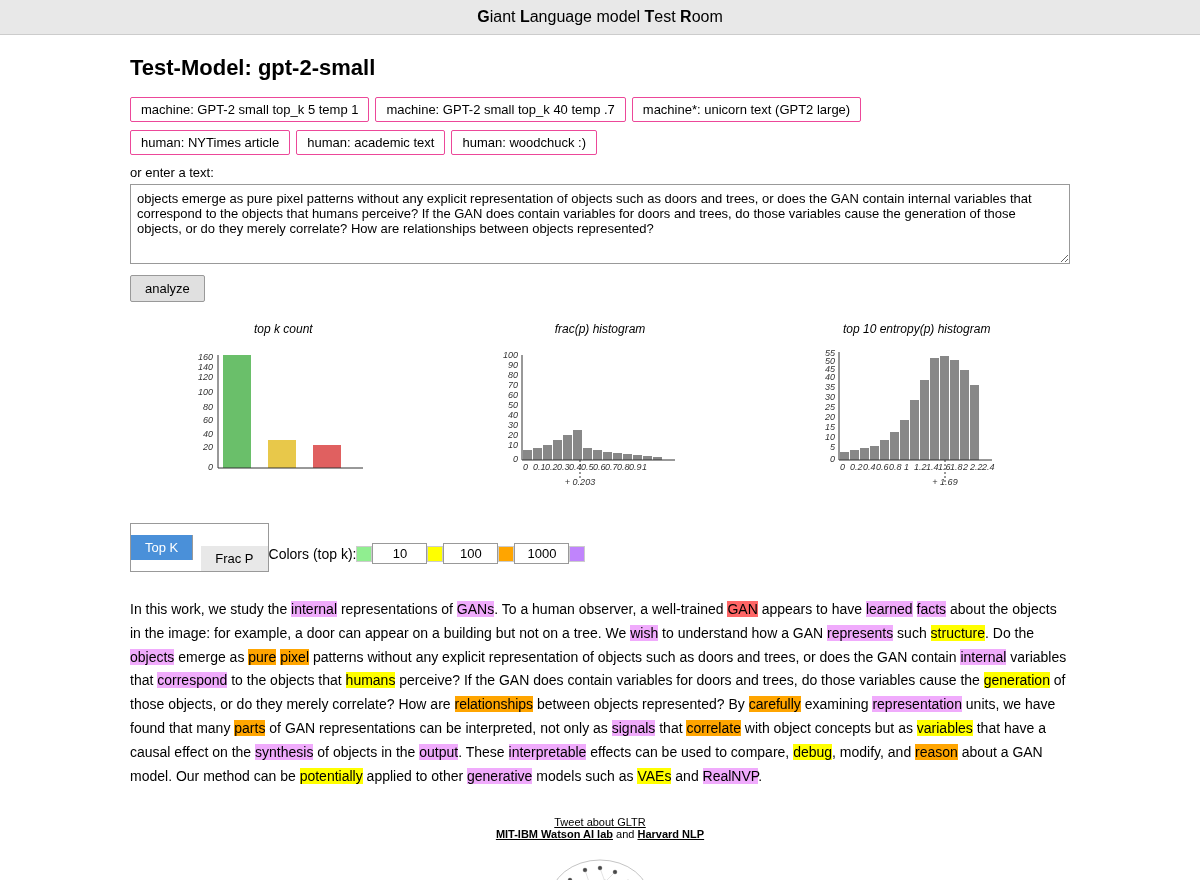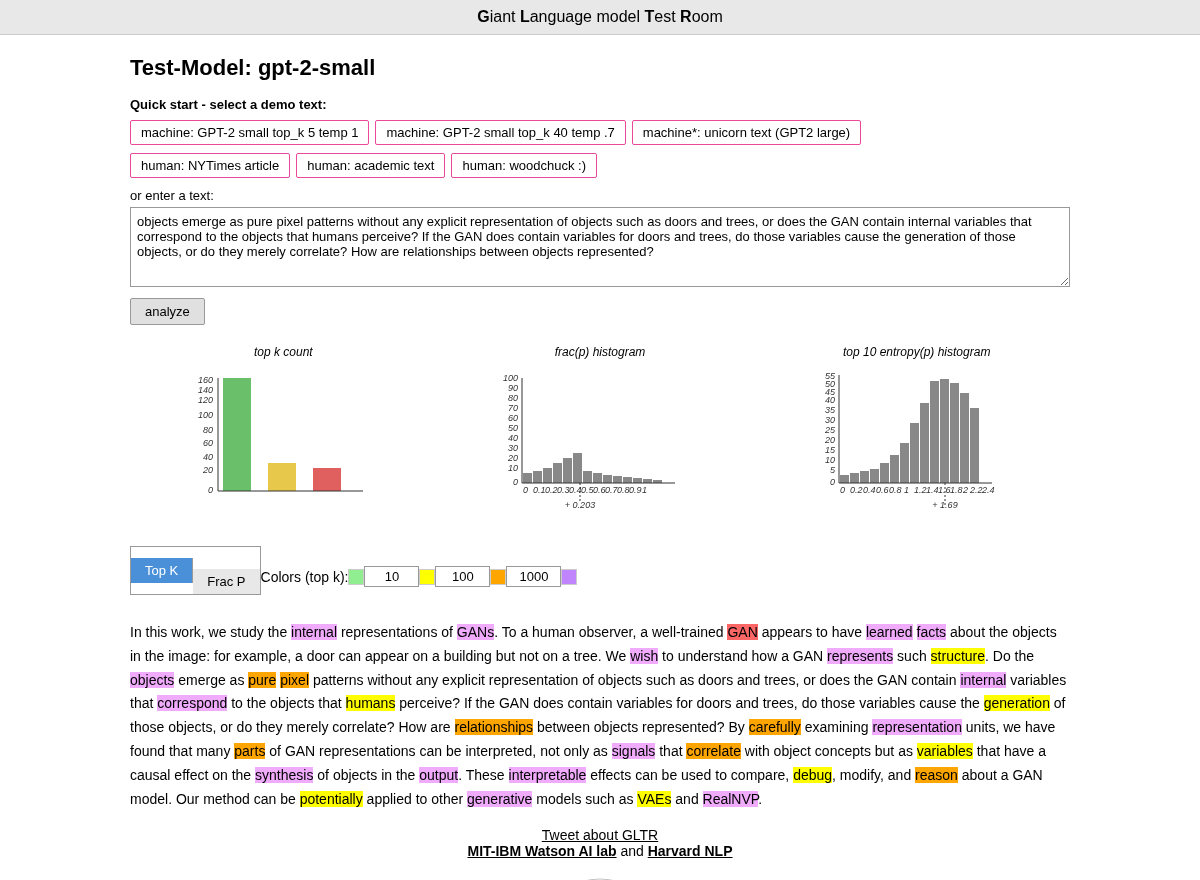--- a/index.html
+++ b/index.html
@@ -78,21 +78,21 @@
       margin-bottom: 4px;
     }
     .chart-svg-wrap {
       display: inline-block;
     }
 
     
     .tab-bar {
       display: flex;
       align-items: center;
-      gap: 0;
+      gap: 8px;
       margin-bottom: 12px;
       border: 1px solid #999;
       width: fit-content;
     }
     .tab-btn {
       padding: 5px 14px;
       background: #e8e8e8;
       border: none;
       border-right: 1px solid #999;
       cursor: pointer;
@@ -135,22 +135,22 @@
     }
     .analyzed-text span { }
 
     .hl-green { background-color: #f0abfc; }
     .hl-yellow { background-color: #ffff00; }
     .hl-orange { background-color: #ffa500; }
     .hl-red { background-color: #ff6666; }
 
     .footer-links {
       text-align: center;
-      margin-top: 16px;
-      font-size: 14px;
+      margin-top: 28px;
+      font-size: 11px;
     }
     .footer-links a { color: #000; }
     .footer-links .bold-link { font-weight: bold; }
 
     .logo-area {
       text-align: center;
       margin-top: 10px;
     }
 
     
@@ -167,21 +167,20 @@
 <div id="app-header">
   <span>
     <span class="bold">G</span>iant <span class="bold">L</span>anguage model <span class="bold">T</span>est <span class="bold">R</span>oom
   </span>
 </div>
 
 <div id="main-content">
 
   <h1>Test-Model: gpt-2-small</h1>
 
-  <div class="quick-start-label">Quick start - select a demo text:</div>
 
   <div class="demo-buttons-row">
     <button class="demo-btn">machine: GPT-2 small top_k 5 temp 1</button>
     <button class="demo-btn">machine: GPT-2 small top_k 40 temp .7</button>
     <button class="demo-btn">machine*: unicorn text (GPT2 large)</button>
   </div>
   <div class="demo-buttons-row">
     <button class="demo-btn">human: NYTimes article</button>
     <button class="demo-btn">human: academic text</button>
     <button class="demo-btn">human: woodchuck :)</button>

